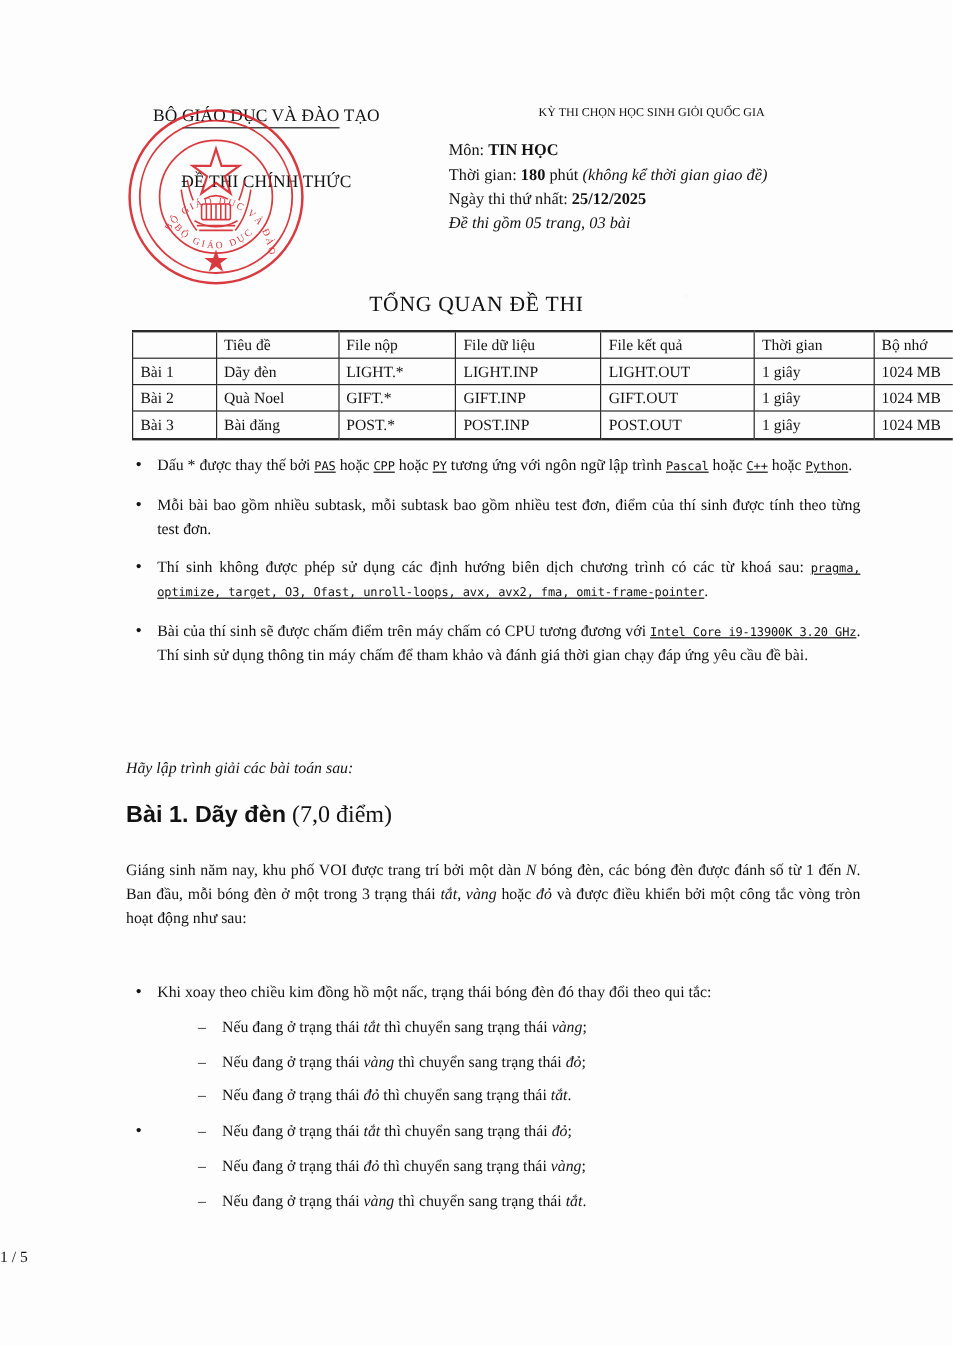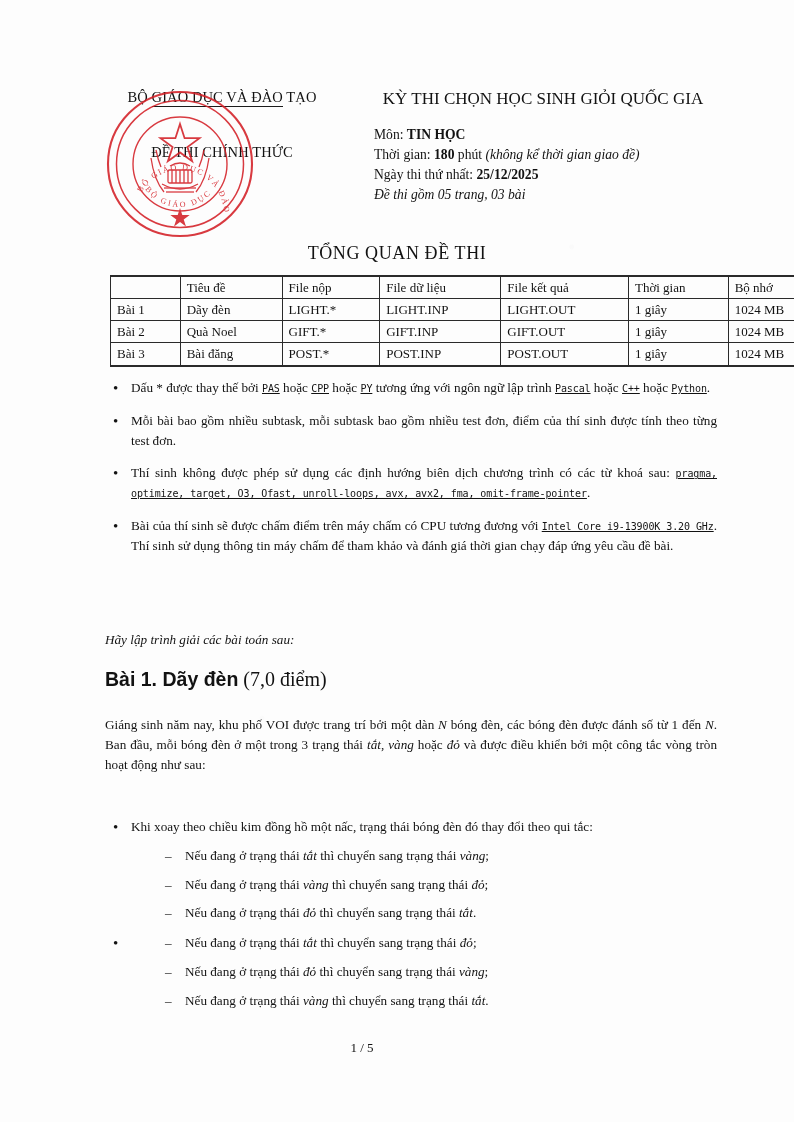--- a/index.html
+++ b/index.html
@@ -61,21 +61,21 @@
     font-weight: normal;
     white-space: nowrap;
     letter-spacing: 0.1px;
   }
 
   .header-right {
     flex: 1 1 auto;
     padding-left: 10px;
   }
   .exam-title {
-    font-size: 17px;
+    font-size: 10px;
     text-align: center;
     line-height: 1.34;
     white-space: nowrap;
   }
   .exam-title .ul {
     border-bottom: 1.2px solid #1b1b1b;
     padding-bottom: 1px;
   }
   .meta {
     margin-top: 14px;
@@ -231,21 +231,21 @@
     top: 0;
   }
   .rules ul.dots > li { margin-bottom: 4px; }
 
   
   .footer {
     position: absolute;
     left: 0;
     top: 1040px;
     width: 794px;
-    text-align: center;
+    text-align: left;
     font-size: 13px;
     padding-right: 70px;
     box-sizing: border-box;
   }
 </style>
 </head>
 <body>
 
 <div class="page">
 

